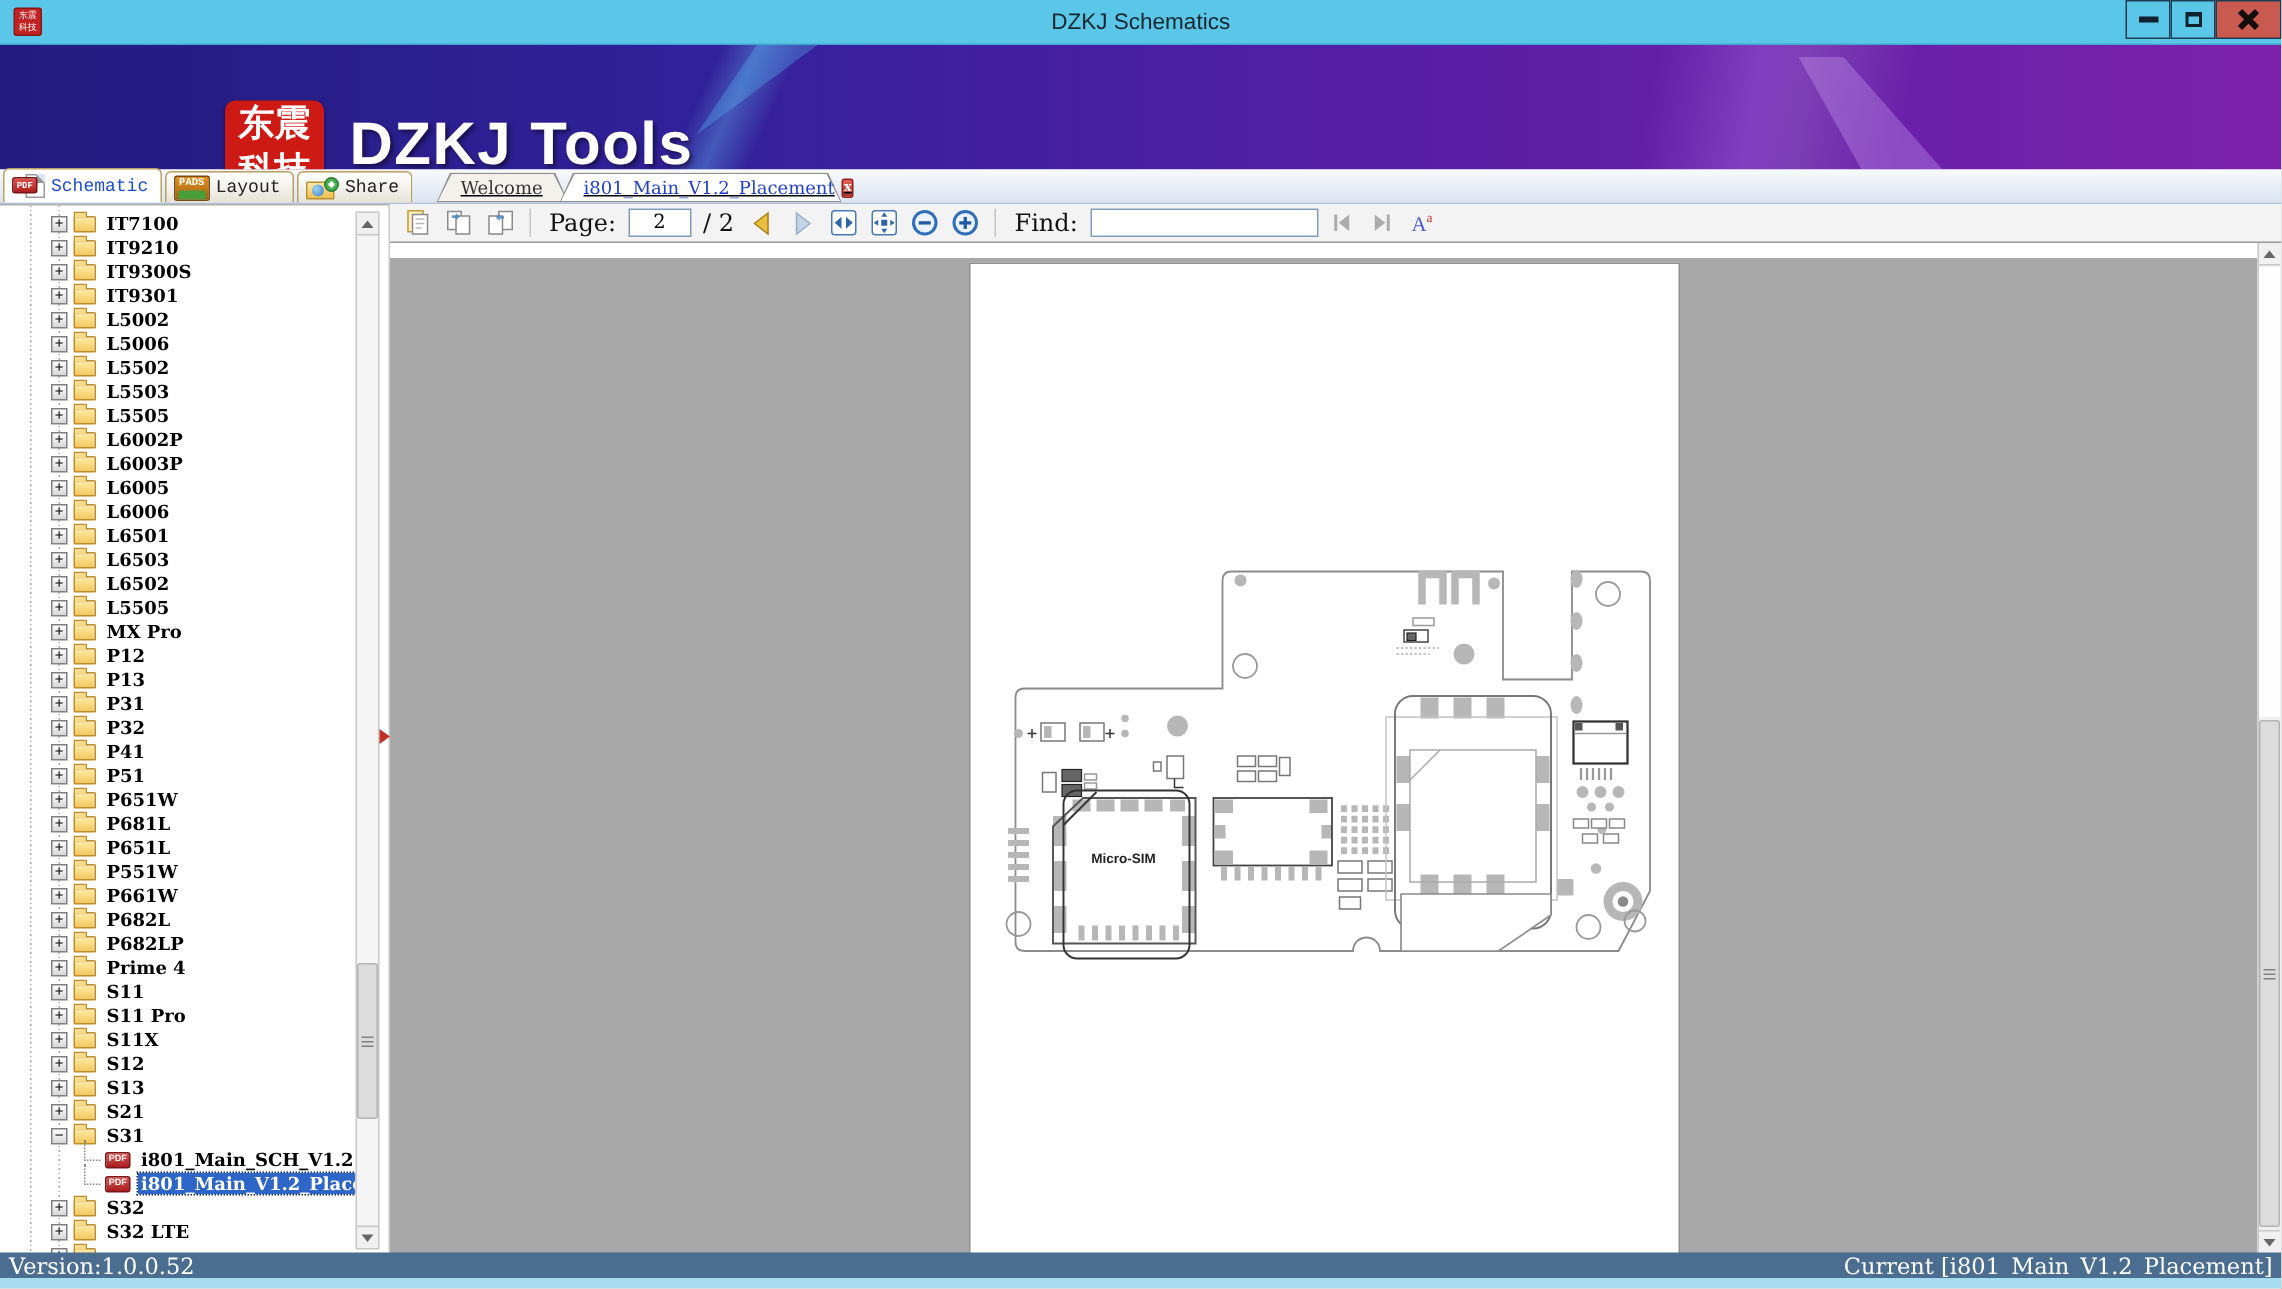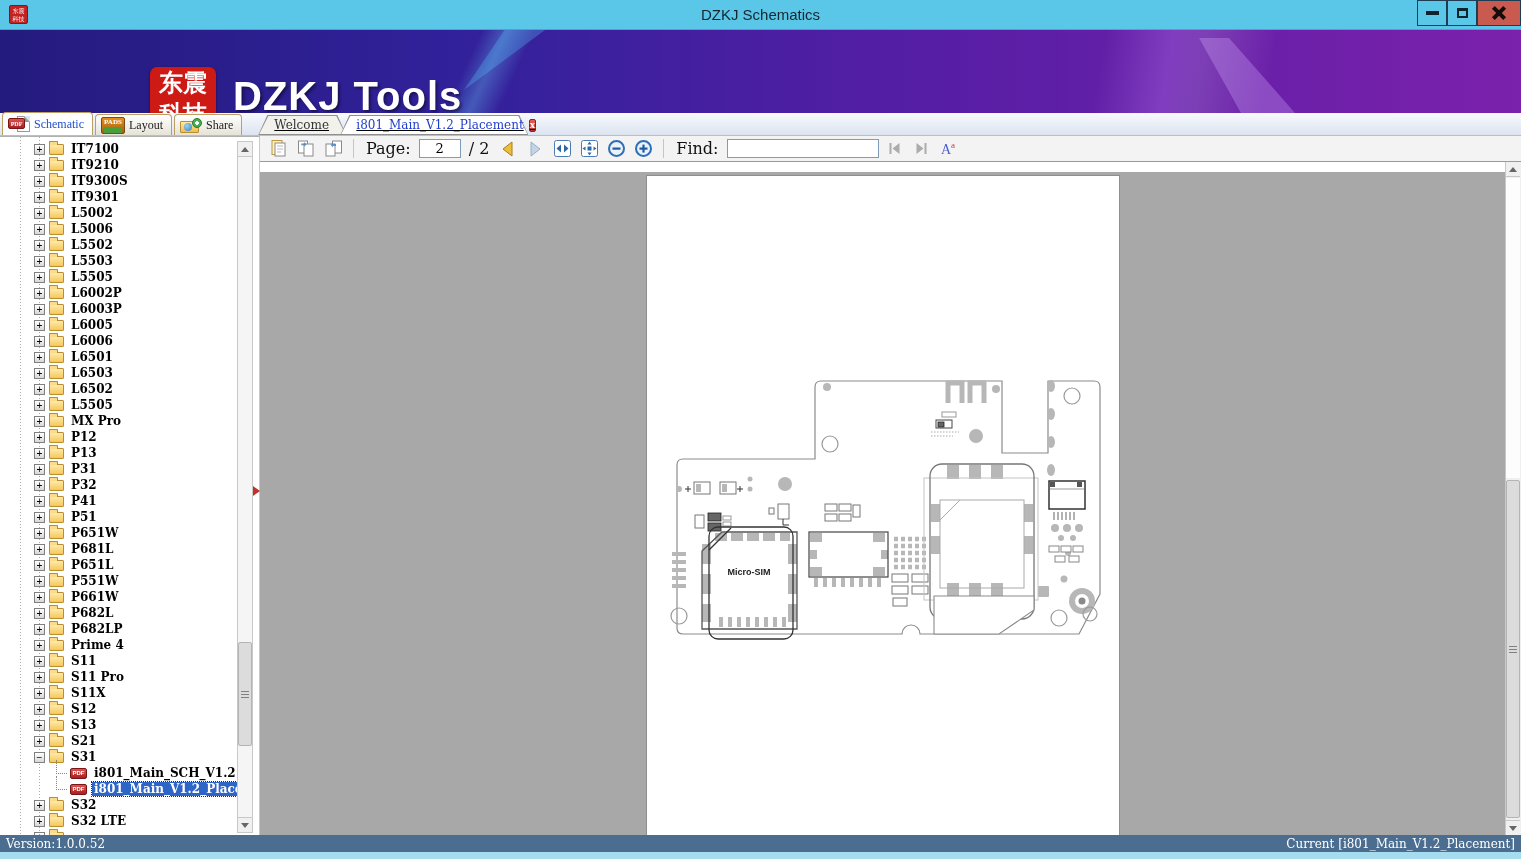--- a/index.html
+++ b/index.html
@@ -25,21 +25,21 @@
   .beam-a { position:absolute; left:425px; top:0; width:140px; height:83px; background:linear-gradient(115deg,transparent 32%,rgba(110,220,255,.30) 46%,transparent 62%); }
   .beam-a2 { position:absolute; left:455px; top:0; width:90px; height:60px; background:rgba(90,205,255,.28); clip-path:polygon(55% 0,100% 0,10% 100%); }
   .beam-b { position:absolute; left:1030px; top:0; width:330px; height:83px; background:linear-gradient(100deg,transparent 22%,rgba(200,140,255,.28) 42%,rgba(255,255,255,.14) 52%,transparent 72%); }
   .beam-b2 { position:absolute; left:1175px; top:8px; width:120px; height:75px; background:rgba(215,175,255,.30); clip-path:polygon(20% 0,45% 0,100% 100%,55% 100%); }
   .brand-logo { position:absolute; left:150px; top:37px; width:66px; height:66px; background:#CE1A15; border-radius:7px; color:#fff; text-align:center; font-weight:bold; font-size:24px; line-height:31px; box-shadow:0 1px 3px rgba(0,0,0,.5); overflow:hidden; }
   .app-name { position:absolute; left:233px; top:44px; font-size:40px; font-weight:bold; color:#fff; letter-spacing:1px; text-shadow:2px 2px 3px rgba(0,0,0,.45); }
   .tagline { position:absolute; left:790px; width:640px; top:50px; text-align:center; font-size:28px; color:#F2EFFA; text-shadow:1px 2px 3px rgba(0,0,0,.5); }
 
   
   .tabstrip { position:absolute; left:0; top:113px; width:1521px; height:23px; background:linear-gradient(#F7FAFD,#DCE4F0); border-bottom:1px solid #AFC0D8; display:flex; align-items:flex-end; padding-left:2px; }
-  .mtab { display:flex; align-items:center; gap:4px; height:21px; padding:0 8px 0 5px; border:1px solid #BC9F63; border-bottom:none; border-radius:4px 4px 0 0; background:linear-gradient(#FFFFFF,#E6E3D7); margin-right:2px; font-family:Liberation Serif, serif; font-size:12px; color:#222; position:relative; }
+  .mtab { display:flex; align-items:center; gap:4px; height:21px; padding:0 8px 0 5px; border:1px solid #BC9F63; border-bottom:none; border-radius:4px 4px 0 0; background:linear-gradient(#FFFFFF,#E6E3D7); margin-right:2px; font-family:Liberation Mono, monospace; font-size:12px; color:#222; position:relative; }
   .mtab.active { background:#FFFFFF; height:23px; z-index:2; }
   .mtab.active .mtab-label { color:#1F4FCC; }
   .dtabs { display:flex; align-items:flex-end; margin-left:14px; }
   .dtab { position:relative; height:20px; margin-right:-6px;text-decoration:underline; }
   .dtab .shp { position:absolute; inset:0; clip-path:polygon(9px 0, calc(100% - 9px) 0, 100% 100%, 0 100%); background:#8F8F8F; }
   .dtab .shp2 { position:absolute; inset:1px; clip-path:polygon(9px 0, calc(100% - 9px) 0, 100% 100%, 0 100%); background:#F2F1EC; }
   .dtab.active .shp2 { background:#FFFFFF; }
   .dtab .dlab { position:relative; z-index:2; display:flex; align-items:center; gap:5px; height:20px; padding:0 16px; font-family:"DejaVu Serif", serif; font-size:12px; color:#333; }
   .dtab.active .dlab { color:#1E3ECC; }
   .doc-x { width:13px; height:13px; border:1px solid #902020; border-radius:2px; background:linear-gradient(#E66054,#B03428); color:#fff; font-size:9px; line-height:11px; text-align:center; font-weight:bold; }
@@ -82,21 +82,21 @@
   .tracktop { position:absolute; left:0; width:14px; background:#FDFDFD; }
 
   .split-arrow { position:absolute; left:253px; top:486px; width:0; height:0; border-top:5px solid transparent; border-bottom:5px solid transparent; border-left:7px solid #C23028; z-index:5; }
 
   
   .docarea { position:absolute; left:260px; top:172px; width:1245px; height:673px; background:#A8A8A8; overflow:hidden; }
   .page { position:absolute; left:386px; top:3px; width:474px; height:670px; background:#fff; border:1px solid #8F8F8F; }
   .mainscroll { position:absolute; left:1505px; top:162px; width:16px; height:673px; background:#F0F0F0; border-left:1px solid #C8C8C8; }
 
   
-  .statusbar { position:absolute; left:0; top:835px; width:1521px; height:17px; background:#4A6D90; color:#fff; font-family:"DejaVu Serif", serif; font-size:12px; display:flex; justify-content:space-between; align-items:center; padding:0 6px; }
+  .statusbar { position:absolute; left:0; top:835px; width:1521px; height:17px; background:#4A6D90; color:#fff; font-family:"DejaVu Serif", serif; font-size:15px; display:flex; justify-content:space-between; align-items:center; padding:0 6px; }
   .bottomstrip { position:absolute; left:0; top:852px; width:1521px; height:7px; background:#A5DCEF; }
 
   
   .tab-pdf { position:relative; width:22px; height:17px; flex:none; }
   .tab-pdf .pg { position:absolute; right:0; top:0; width:13px; height:16px; background:#fff; border:1px solid #999; }
   .tab-pdf .pg::after { content:""; position:absolute; right:-1px; top:-1px; border:3px solid #D8E6F2; border-left-color:#999; border-bottom-color:#999; }
   .tab-pdf .bdg { position:absolute; left:0; top:2px; width:17px; height:11px; background:linear-gradient(#E05050,#A82020); border:1px solid #7A1515; border-radius:2px; color:#fff; font-size:6px; font-weight:bold; line-height:10px; text-align:center; }
   .tab-pads { width:24px; height:17px; border:1px solid #7A4A10; background:linear-gradient(#E89020,#9A6212); border-radius:2px; color:#fff; font-size:7px; font-weight:bold; text-align:center; line-height:8px; flex:none; overflow:hidden; }
   .tab-pads .grn { display:block; margin:1px 2px 0; height:6px; background:#4A9E3A; border-radius:1px; }
   .tab-share { position:relative; width:22px; height:15px; flex:none; }

